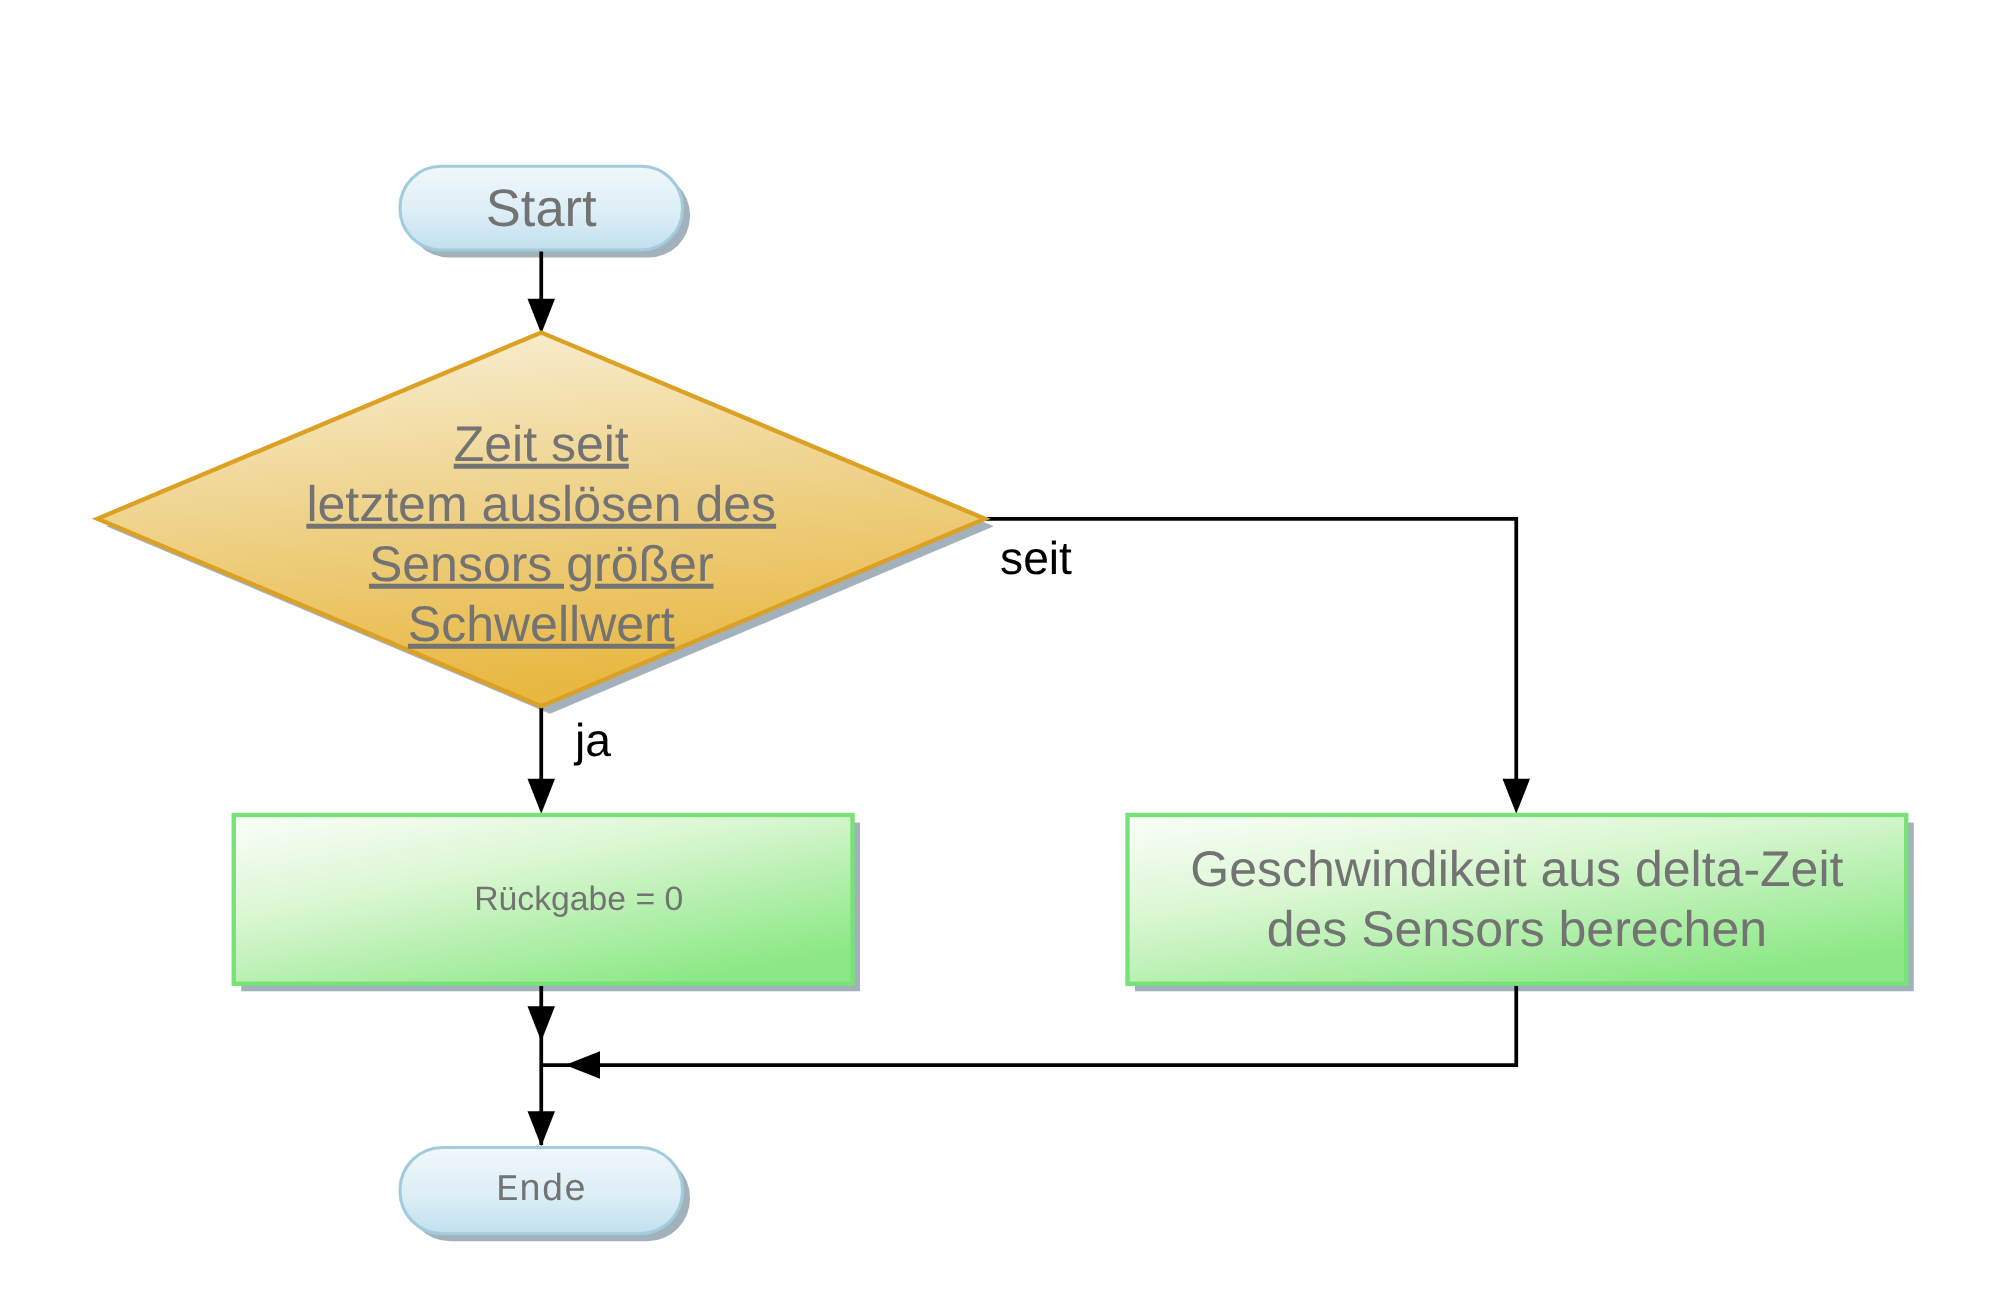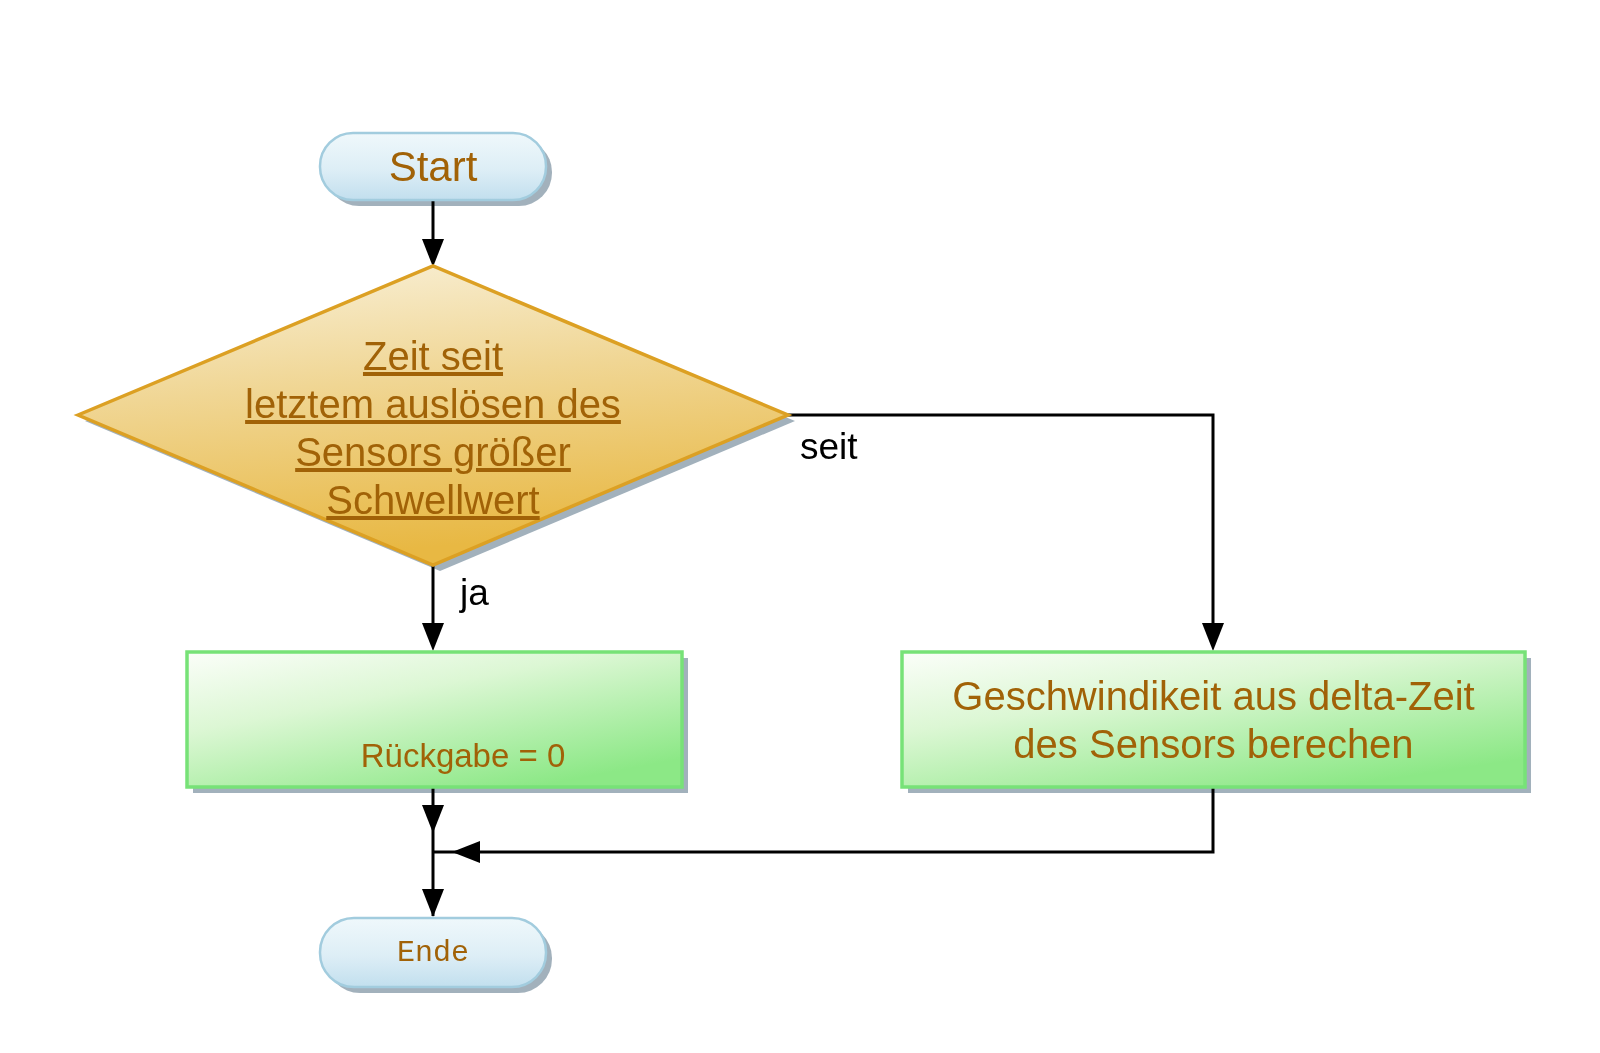--- a/index.html
+++ b/index.html
@@ -18,32 +18,32 @@
     font-size: 43px;
     color: #1b1b9b;
     letter-spacing: 0px;
   }
   .label {
     position: absolute;
     display: flex;
     align-items: center;
     justify-content: center;
     text-align: center;
-    color: #a16207;
+    color: #737373;
     white-space: pre-line;
     box-sizing: border-box;
     pointer-events: none;
   }
   .start-label  { left: 320px; top: 133px; width: 226px; height: 67px;  font-size: 42px; }
   .end-label    { left: 320px; top: 918px; width: 226px; height: 69px;  font-size: 30px; font-family: Liberation Mono, monospace; }
   .decision-label {
     left: 78px; top: 266px; width: 710px; height: 299px;
     font-size: 40px; line-height: 1.2; padding-top: 24px; text-decoration: underline;
   }
-  .process-left-label  { left: 187px; top: 652px; width: 552px; height: 135px; font-size: 33px; margin-top: 36px; }
+  .process-left-label  { left: 187px; top: 652px; width: 552px; height: 135px; font-size: 27px; }
   .process-right-label { left: 902px; top: 652px; width: 623px; height: 135px; font-size: 40px; line-height: 1.2; }
   .edge-label {
     position: absolute;
     color: #000000;
     font-size: 37px;
     white-space: nowrap;
     pointer-events: none;
   }
   .no-label  { left: 800px; top: 426px; }
   .yes-label { left: 444px; top: 572px; margin-left: 16px; }

